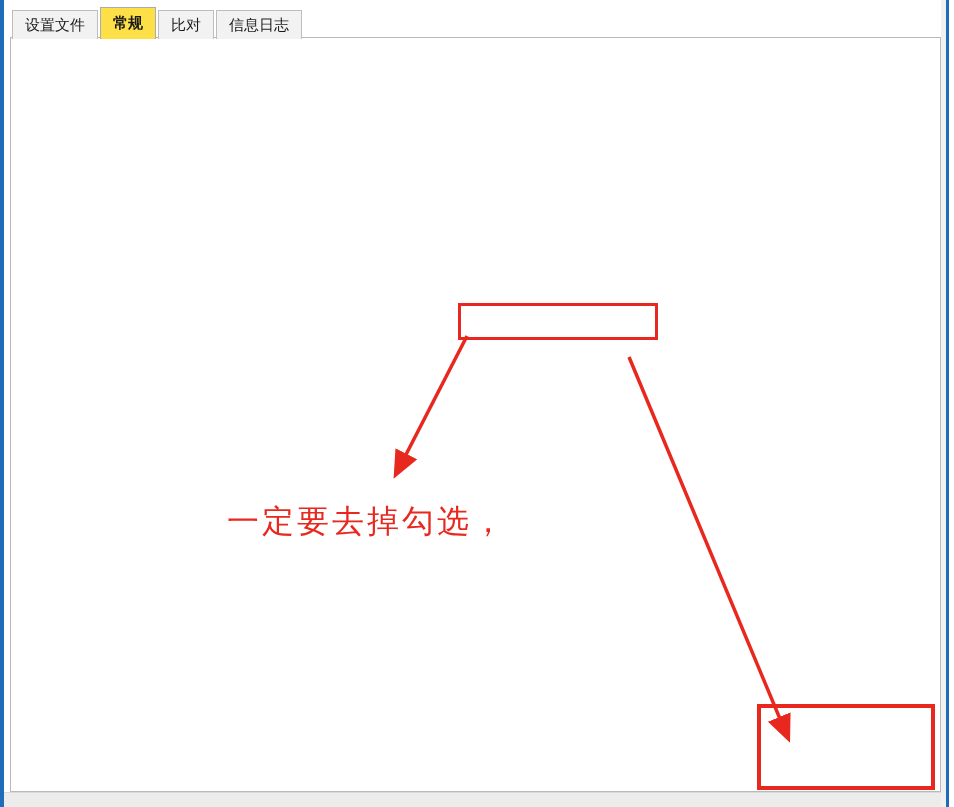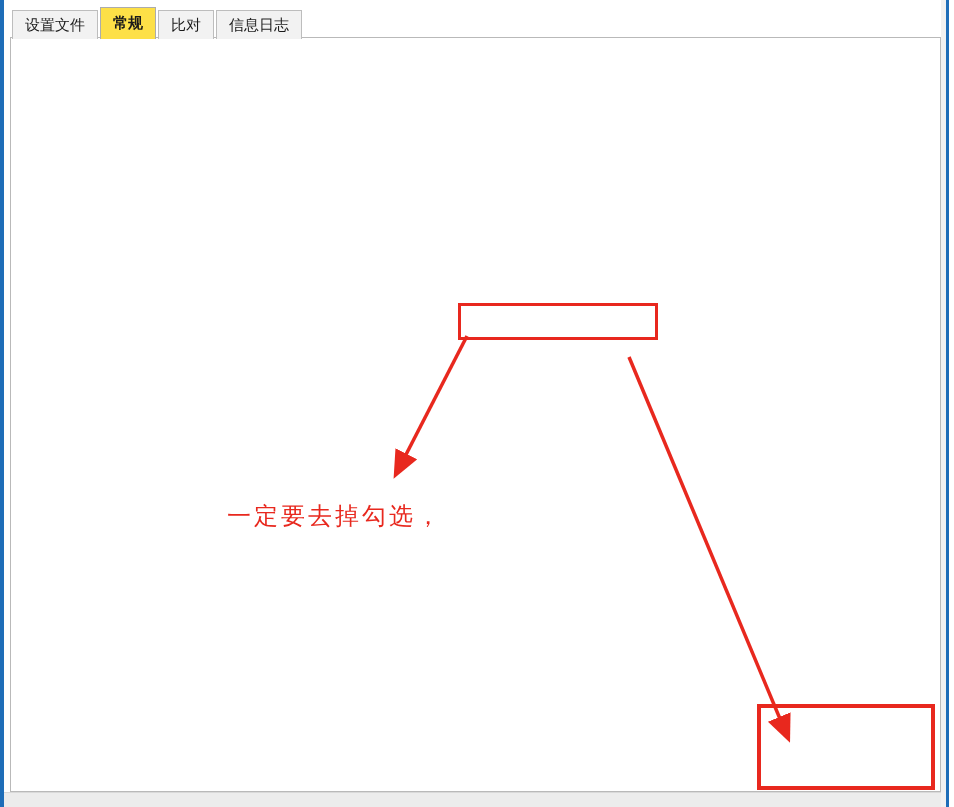--- a/index.html
+++ b/index.html
@@ -56,21 +56,21 @@
          background:#e1e1e1; border:1px solid #adadad; font-size:15px;
          font-family:inherit; color:#1a1a1a; cursor:default; }
   
   .hl-box { position:absolute; border:3px solid #e8281e; background:transparent;
             pointer-events:none; z-index:6; }
   #hl-delete-sql { left:458px; top:303px; width:200px; height:37px; }
   #hl-compare-btn { left:757px; top:704px; width:178px; height:86px; border-width:4px; }
   .overlay-svg { position:absolute; left:0; top:0; width:954px; height:807px;
                  pointer-events:none; z-index:5; }
   .note { position:absolute; left:227px; top:500px; z-index:6; color:#e8281e;
-          font-family:Liberation Mono, monospace; font-size:24px;
+          font-family:Liberation Mono, monospace; font-size:32px;
           letter-spacing:3px; white-space:nowrap; pointer-events:none; }
 </style>
 </head>
 <body>
 
 <div class="chrome-left"></div>
 <div class="chrome-rgray"></div>
 <div class="chrome-rblue"></div>
 <div class="footer-strip"></div>
 

